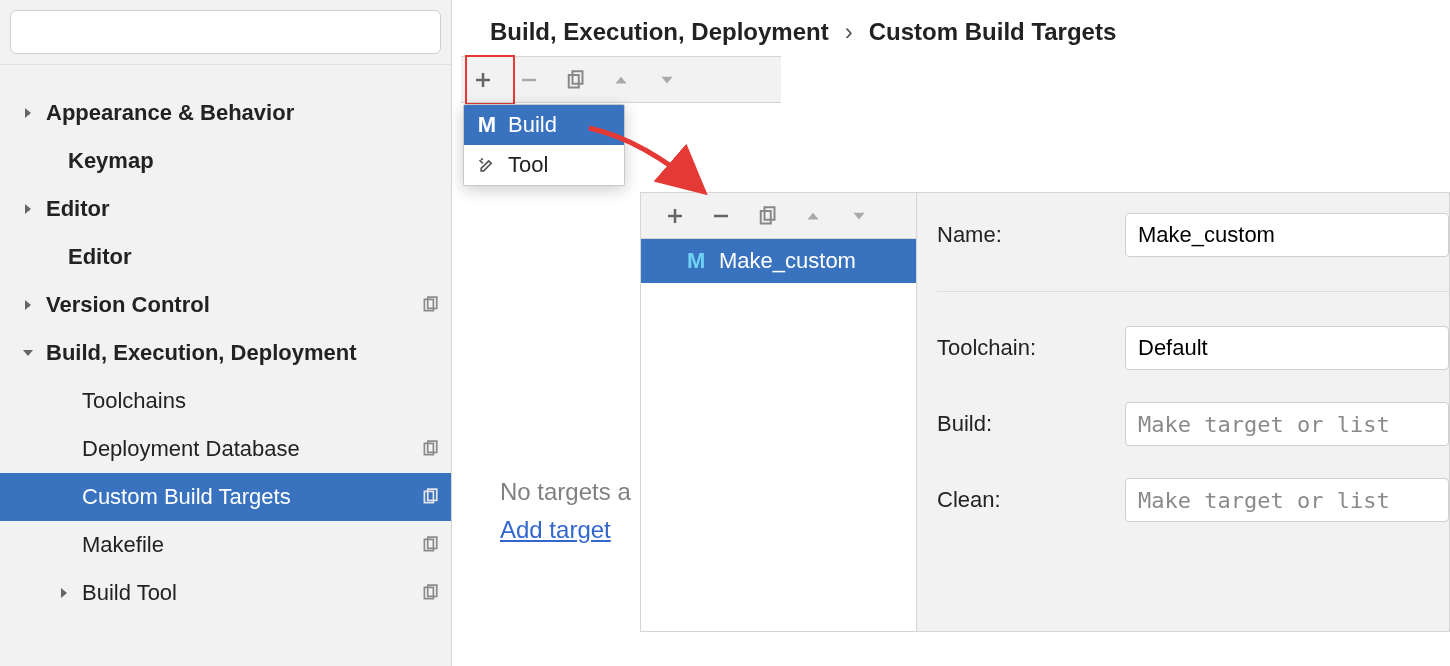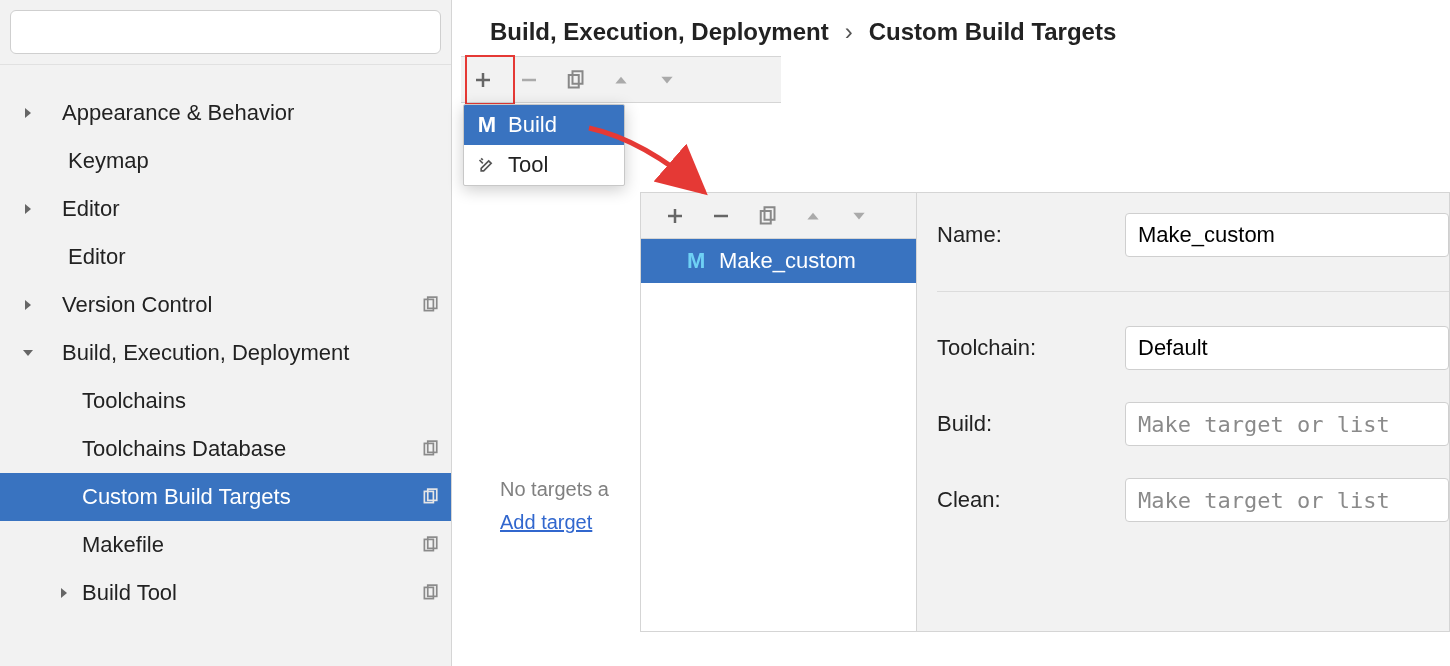--- a/index.html
+++ b/index.html
@@ -51,21 +51,21 @@
     color: #222;
   }
   .tree-item {
     display: flex;
     align-items: center;
     height: 48px;
     padding: 0 12px 0 20px;
     white-space: nowrap;
     cursor: default;
   }
-  .tree-item.bold { font-weight: 400; gap: 16px; }
+  .tree-item.bold { font-weight: 700; }
   .tree-item.selected {
     background: #3973c0;
     color: #fff;
   }
   .tree-item .chev {
     width: 16px;
     height: 16px;
     margin-right: 10px;
     flex: 0 0 16px;
     color: #666;
@@ -156,21 +156,21 @@
     display:flex;align-items:center;justify-content:center;
   }
   .popup-item.selected .m-icon { color: #fff; }
 
   
   .emptyA {
     position: absolute;
     left: 500px;
     top: 478px;
     color: #808080;
-    font-size: 20px;
+    font-size: 24px;
   }
   .add-target-link {
     color: #3167ce;
     text-decoration: underline;
     cursor: pointer;
   }
 
   
   .panelB {
     position: absolute;
@@ -302,21 +302,21 @@
     <div class="tree-item bold">
       <svg class="chev" viewBox="0 0 16 16" fill="currentColor">
           <path d="M3 5l5 6 5-6z"></path>
         </svg>
       <span class="label">Build, Execution, Deployment</span>
     </div>
     <div class="tree-item indent2">
       <span class="label">Toolchains</span>
     </div>
     <div class="tree-item indent2">
-      <span class="label">Toolchains Database</span>
+      <span class="label">Deployment Database</span>
       <svg class="copy-icon" viewBox="0 0 16 16" fill="none" stroke="currentColor" stroke-width="1.5">
           <rect x="3" y="3" width="8" height="10"></rect>
           <rect x="6" y="1" width="8" height="10"></rect>
         </svg>
     </div>
     <div class="tree-item indent2 selected">
       <span class="label">Custom Build Targets</span>
       <svg class="copy-icon" viewBox="0 0 16 16" fill="none" stroke="currentColor" stroke-width="1.5">
           <rect x="3" y="3" width="8" height="10"></rect>
           <rect x="6" y="1" width="8" height="10"></rect>

